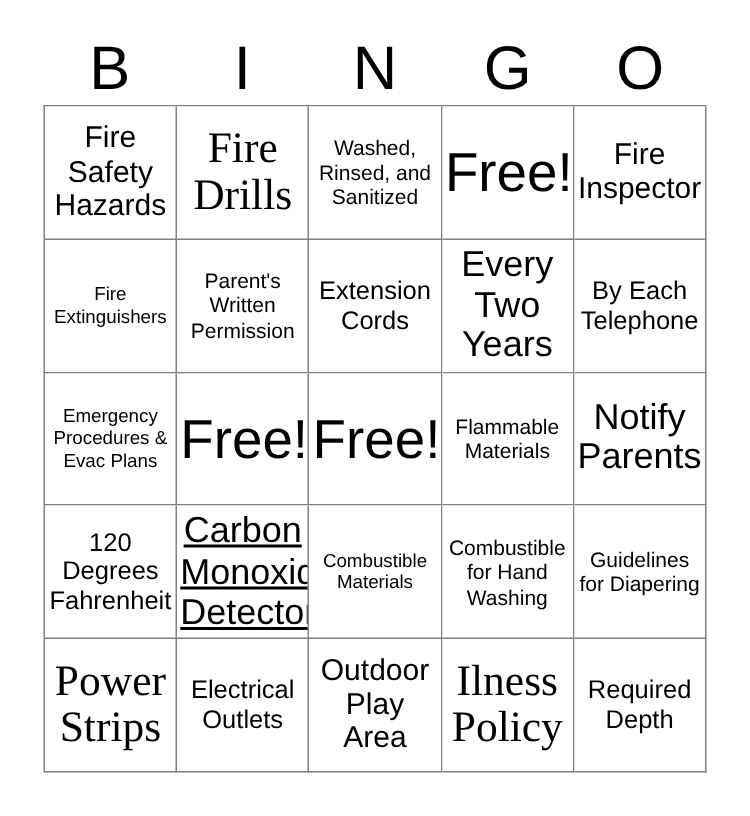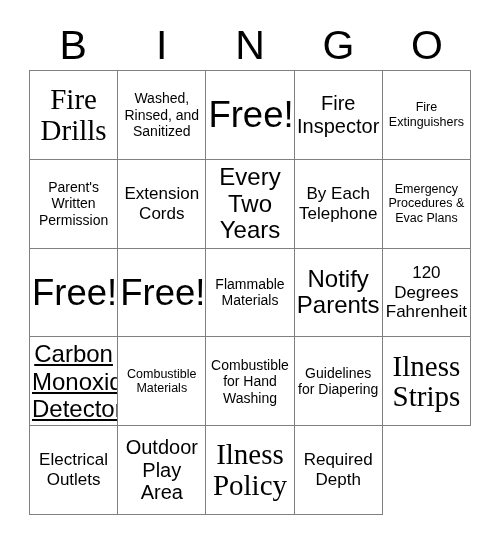--- a/index.html
+++ b/index.html
@@ -90,20 +90,23 @@
 
   <div id="header-row">
     <div class="header-letter">B</div>
     <div class="header-letter">I</div>
     <div class="header-letter">N</div>
     <div class="header-letter">G</div>
     <div class="header-letter">O</div>
   </div>
 
   <div id="grid">
+      <div class="cell fs-md">
+        <span class="cell-text">Fire Safety Hazards</span>
+      </div>
       <div class="cell fs-xl">
         <span class="cell-text">Fire Drills</span>
       </div>
       <div class="cell fs-xs">
         <span class="cell-text">Washed, Rinsed, and Sanitized</span>
       </div>
       <div class="cell fs-xxl">
         <span class="cell-text" style="font-size: 36.5px;">Free!</span>
       </div>
       <div class="cell fs-md">
@@ -148,21 +151,21 @@
       <div class="cell fs-xxs">
         <span class="cell-text">Combustible Materials</span>
       </div>
       <div class="cell fs-xs">
         <span class="cell-text">Combustible for Hand Washing</span>
       </div>
       <div class="cell fs-xs">
         <span class="cell-text">Guidelines for Diapering</span>
       </div>
       <div class="cell fs-xl">
-        <span class="cell-text">Ilness Strips</span>
+        <span class="cell-text">Power Strips</span>
       </div>
       <div class="cell fs-sm">
         <span class="cell-text">Electrical Outlets</span>
       </div>
       <div class="cell fs-md">
         <span class="cell-text">Outdoor Play Area</span>
       </div>
       <div class="cell fs-xl">
         <span class="cell-text">Ilness Policy</span>
       </div>

